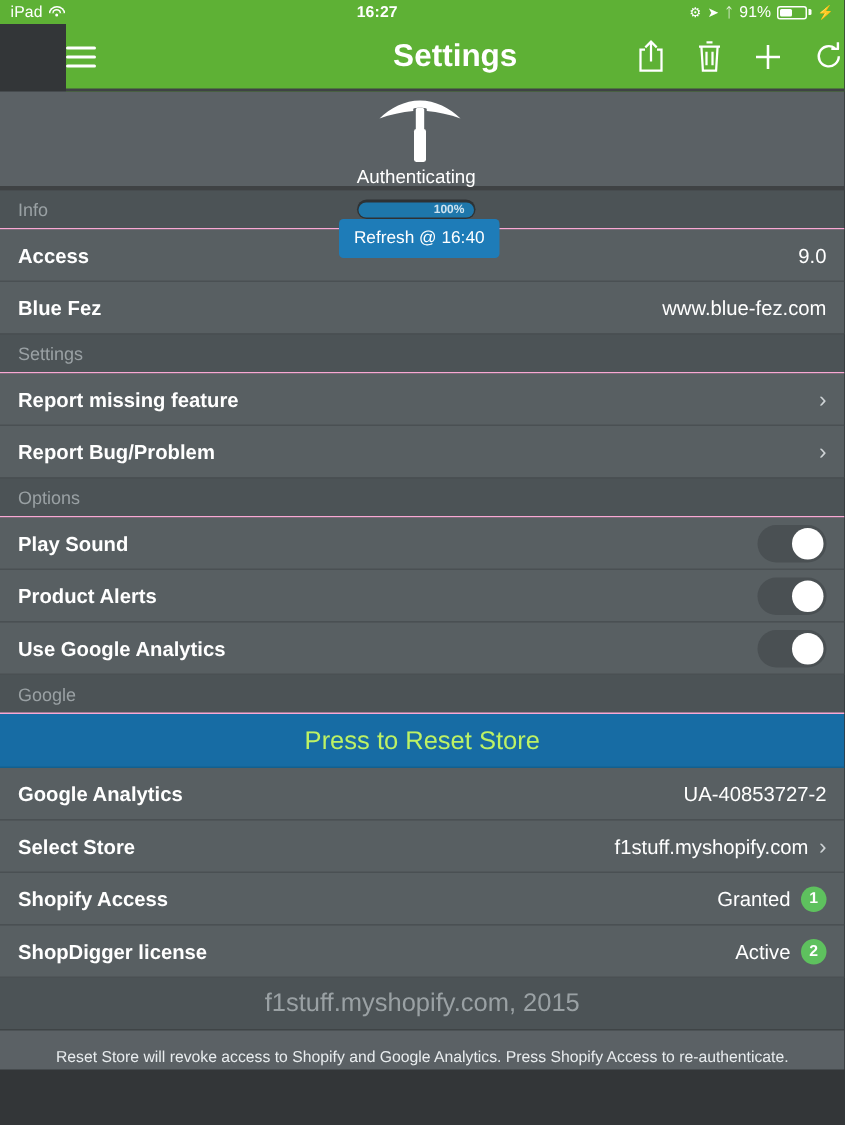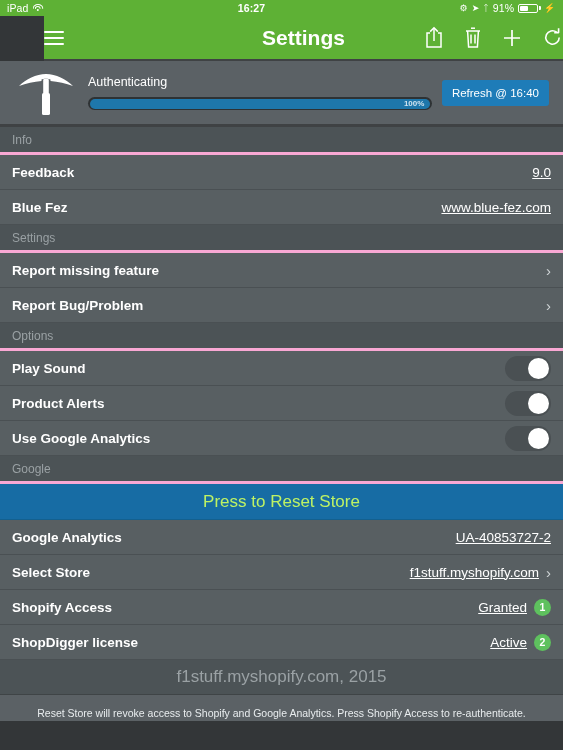--- a/index.html
+++ b/index.html
@@ -51,20 +51,21 @@
   .hamburger { width: 20px; height: 14px; display:flex; flex-direction:column; justify-content:space-between; cursor:pointer; z-index:2;}
   .hamburger i { display:block; height:2px; background:#fff; border-radius:1px; }
   .nav-actions { margin-left:auto; display:flex; align-items:center; gap:20px; z-index:2; }
   .nav-actions svg { display:block; }
 
   
   .authpanel {
     background:#5b6165; height: 66px;
     display:flex; align-items:center; padding: 0 14px 0 10px;
     border-bottom: 3px solid #3f4244;
+    flex-direction: column;
   }
   .pick-wrap { width: 72px; display:flex; justify-content:center; align-items:center; }
   .auth-main { flex:1; padding-left: 6px; padding-right: 10px; }
   .auth-label { color:#fff; font-size:12.5px; margin-bottom:8px; }
   .progress-track {
     height: 13px; background:#2e3234; border-radius:7px; padding:1.5px;
     position:relative; overflow:hidden;
   }
   .progress-fill {
     height:100%; width:100%; background:#1e77ab; border-radius:6px;
@@ -72,29 +73,29 @@
   }
   .progress-pct { font-size:8px; color:#cfe3ef; font-weight:bold; }
   .refresh-btn {
     background:#1e7cb8; color:#fff; font-size:11.5px; border:none; cursor:pointer;
     padding:7px 10px; border-radius:3px; white-space:nowrap;
   }
 
   
   .section-head {
     background:#4c5356; color:#9aa1a4; font-size:12px;
-    padding: 6px 12px 5px; border-bottom:3px solid #f9a8d4;
+    padding: 6px 12px 5px; border-bottom:1px solid #f9a8d4;
   }
   .row {
     background:#585f62; min-height:35px; display:flex; align-items:center;
     padding: 0 12px; border-bottom:1px solid #4a5053; color:#fff;
   }
   .row-label { font-size:13.5px; font-weight:bold; }
   .row-right { margin-left:auto; display:flex; align-items:center; gap:7px; }
-  .row-value { font-size:13.5px; color:#fff;text-decoration:underline; }
+  .row-value { font-size:13.5px; color:#fff; }
   .chev { color:#cfd4d6; font-size:15px; line-height:1; font-weight:300; }
   .badge {
     min-width:17px; height:17px; border-radius:50%; background:#5ec15e;
     color:#fff; font-size:10.5px; font-weight:bold;
     display:flex; align-items:center; justify-content:center; padding:0 4px;
   }
   .reset-row {
     background:#176ca4; min-height:36px; display:flex; align-items:center;
     justify-content:center; border-bottom:1px solid #13608f; cursor:pointer;
   }
@@ -199,21 +200,21 @@
       <div class="progress-fill">
         <span class="progress-pct">100%</span>
       </div>
     </div>
   </div>
   <button class="refresh-btn">Refresh @ 16:40</button>
 </div>
 
 <div class="section-head">Info</div>
 <div class="row">
-  <span class="row-label">Feedback</span>
+  <span class="row-label">Access</span>
   <span class="row-right">
       <span class="row-value">9.0</span>
     </span>
 </div>
 <div class="row">
   <span class="row-label">Blue Fez</span>
   <span class="row-right">
       <span class="row-value">www.blue-fez.com</span>
     </span>
 </div>

